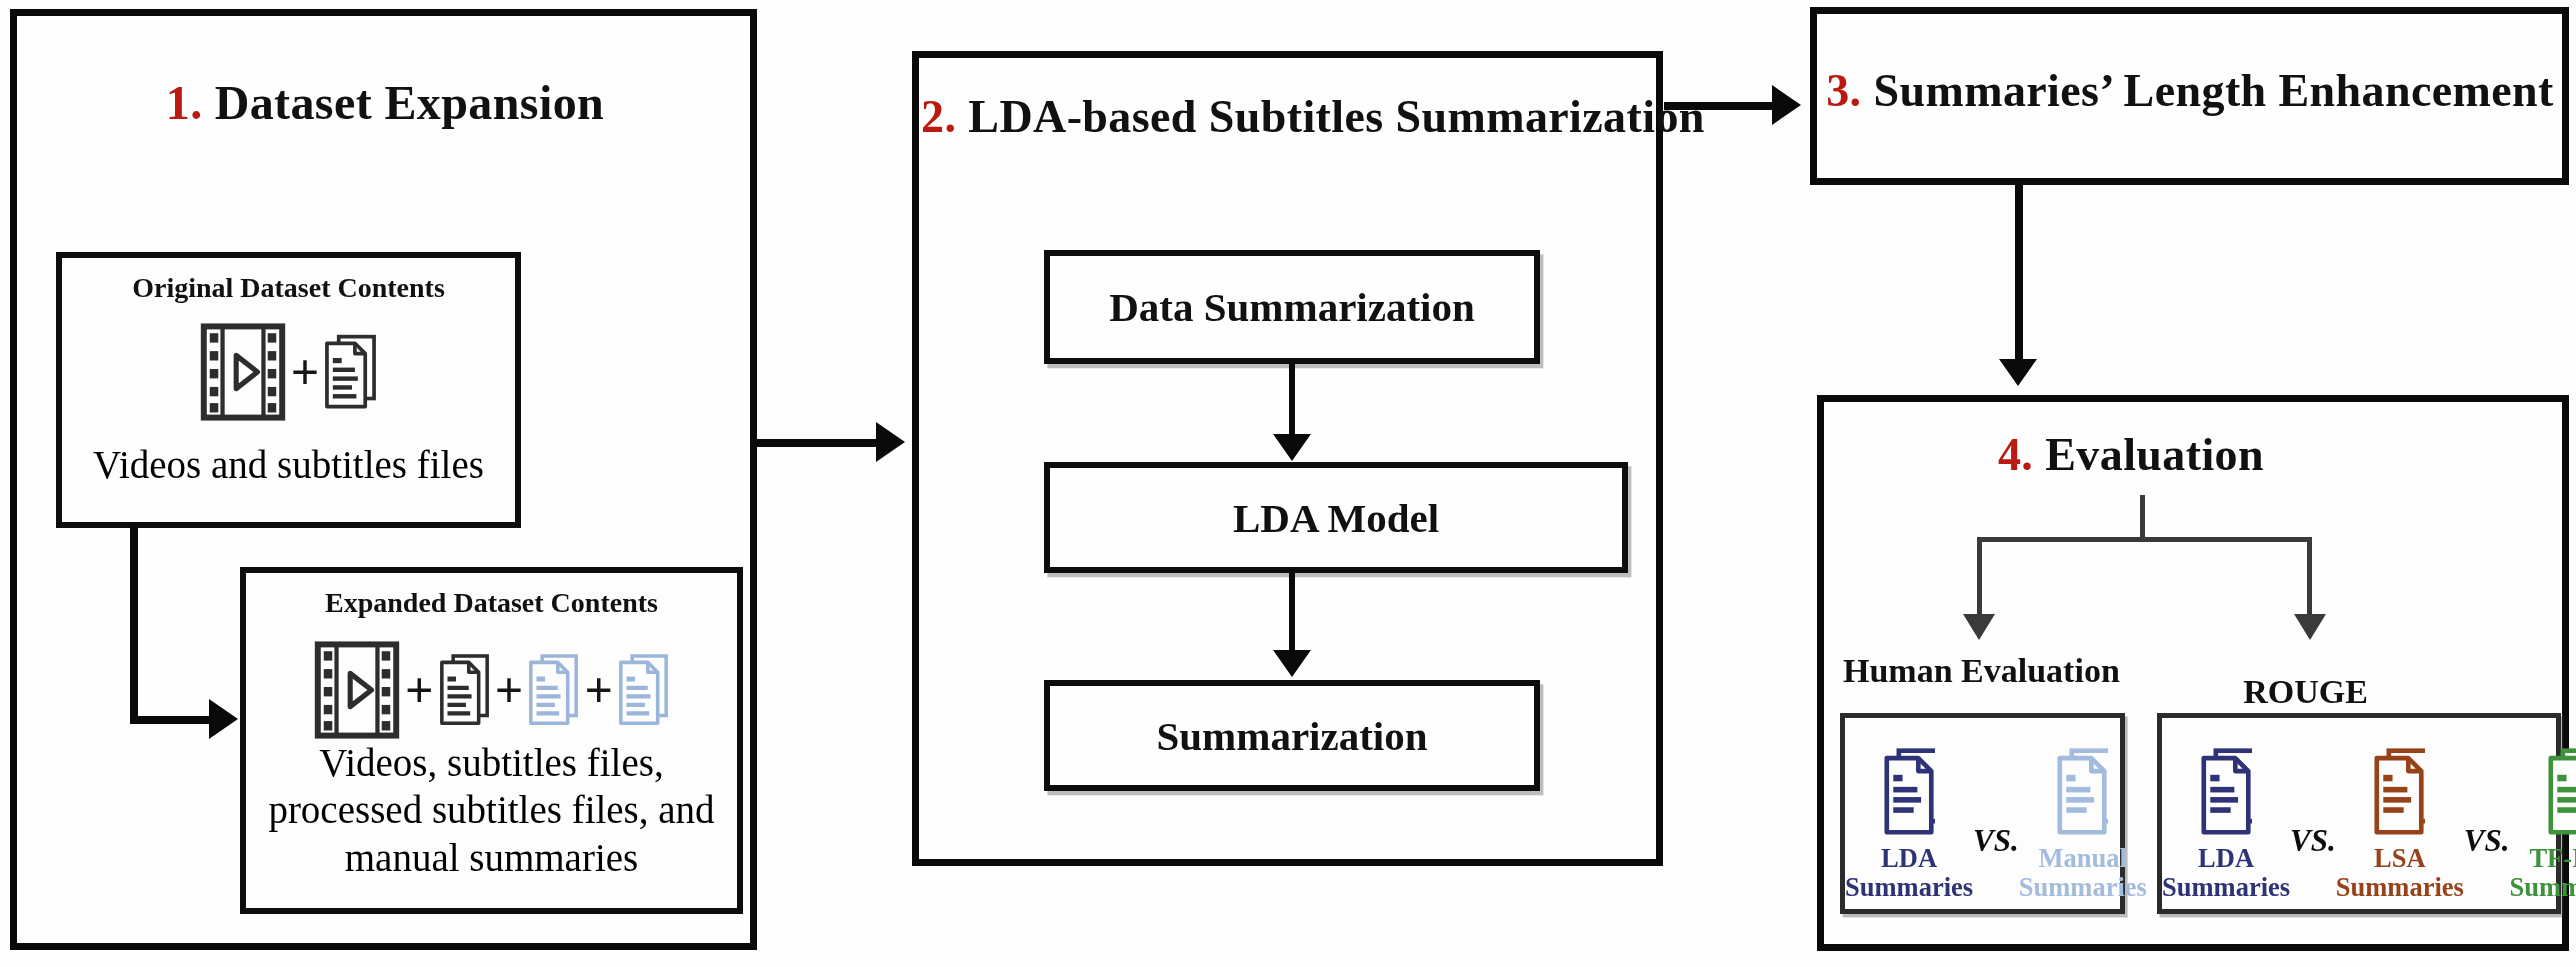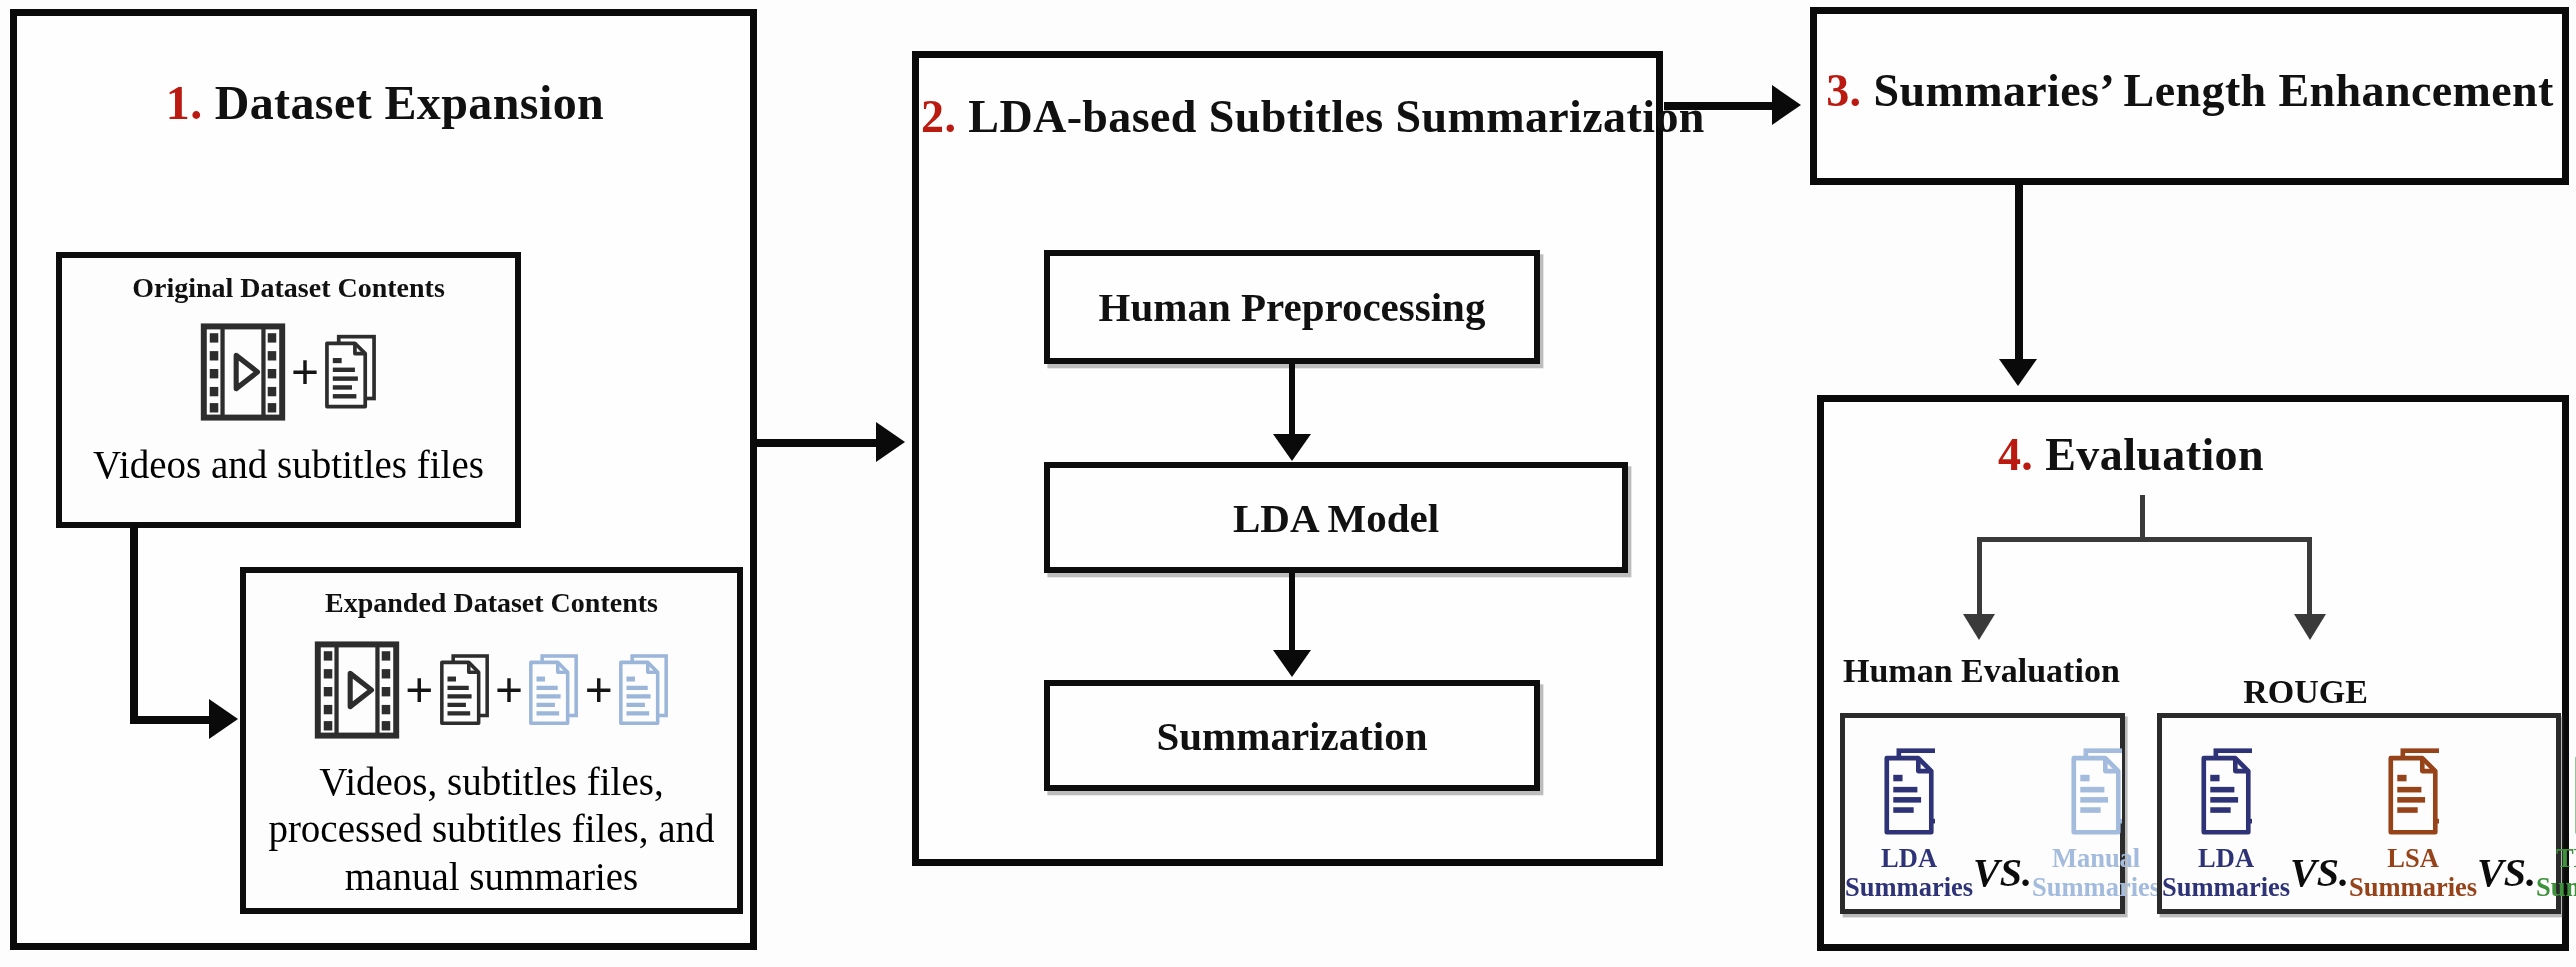--- a/index.html
+++ b/index.html
@@ -29,21 +29,21 @@
   .ah-down-sm { position: absolute; width: 0; height: 0; border-left: 16.3px solid transparent; border-right: 16.3px solid transparent; border-top: 26px solid #3a3a3a; }
   .proc { position: absolute; background: #fefefe; border: 6px solid #0d0d0d; box-sizing: border-box;
           display: flex; align-items: center; justify-content: center;
           font-weight: bold; font-size: 41px; box-shadow: 3.4px 4.3px 0 rgba(20,20,20,0.28); }
   .branch-label { position: absolute; text-align: center; font-weight: bold; font-size: 34px; white-space: nowrap; }
   .cmp-box { position: absolute; background: #fdfdfd; border: 5.1px solid #2b2b2b; box-sizing: border-box;
              display: flex; align-items: flex-start; justify-content: space-evenly; padding-top: 30px;
              box-shadow: 2.6px 3.4px 0 rgba(60,60,60,0.35); }
   .cmp-item { display: flex; flex-direction: column; align-items: center; }
   .cmp-label { text-align: center; font-weight: bold; font-size: 26.5px; line-height: 1.12; margin-top: 8.6px; }
-  .vs { font-weight: bold; font-style: italic; font-size: 40px; color: #0c0c0c; margin-top: 101px; }
+  .vs { font-weight: bold; font-style: italic; font-size: 31px; color: #0c0c0c; margin-top: 75px; }
   svg { display: block; }
 </style>
 </head>
 <body>
 
 <svg width="0" height="0" style="position:absolute">
   <defs>
     <g id="film-icon-def" fill="none" stroke="currentColor">
       <rect x="4" y="4" width="92" height="107" stroke-width="7"></rect>
       <line x1="26" y1="6" x2="26" y2="109" stroke-width="5"></line>
@@ -138,34 +138,34 @@
             <use href="#doc-icon-def"></use>
           </svg>
       </span>
       <span class="plus">+</span>
       <span style="color: rgb(156, 182, 218);">
         <svg width="51" height="86" viewBox="0 0 72 102">
             <use href="#doc-icon-def"></use>
           </svg>
       </span>
     </div>
-    <div class="caption" style="margin-top:19px; padding:0 6.8px;">Videos, subtitles files, processed subtitles files, and manual summaries</div>
+    <div class="caption" style="padding:0 6.8px;">Videos, subtitles files, processed subtitles files, and manual summaries</div>
   </div>
 
   <div class="hline" style="left:757px; top:439px; width:122px; height:7.7px;"></div>
   <div class="ah-right" style="left:876px; top:422px;"></div>
 
   <div class="box" style="left:912px; top:51px; width:751px; height:815px;"></div>
 
   <div class="stage-title t54" style="left:921px; top:90px; width:734px;">
     <span class="num" style="color: rgb(187, 26, 16);">2.</span><span>LDA-based Subtitles Summarization</span>
   </div>
 
   <div class="proc" style="left:1044px; top:250px; width:496px; height:114px;">
-    <span>Human Preprocessing</span>
+    <span>Data Summarization</span>
   </div>
 
   <div class="vline" style="left:1289px; top:364px; width:6px; height:72px;"></div>
   <div class="ah-down" style="left:1273px; top:434px;"></div>
 
   <div class="proc" style="left:1044px; top:462px; width:584px; height:111px;">
     <span>LDA Model</span>
   </div>
 
   <div class="vline" style="left:1289px; top:573px; width:6px; height:79px;"></div>

